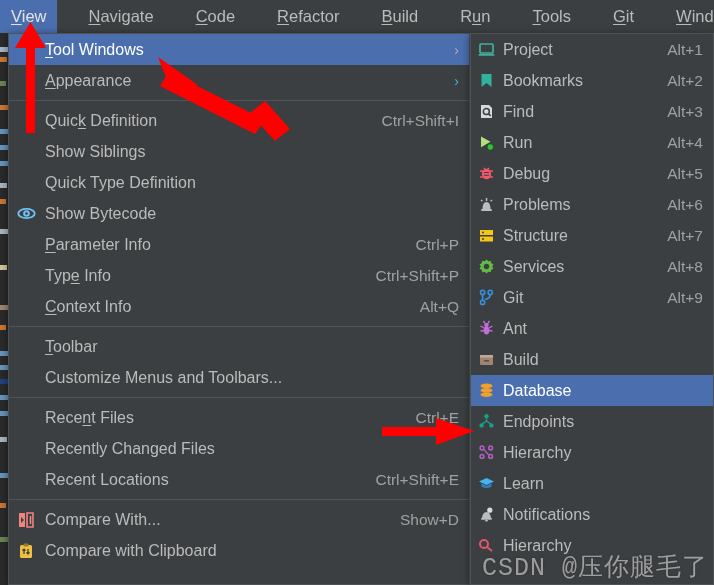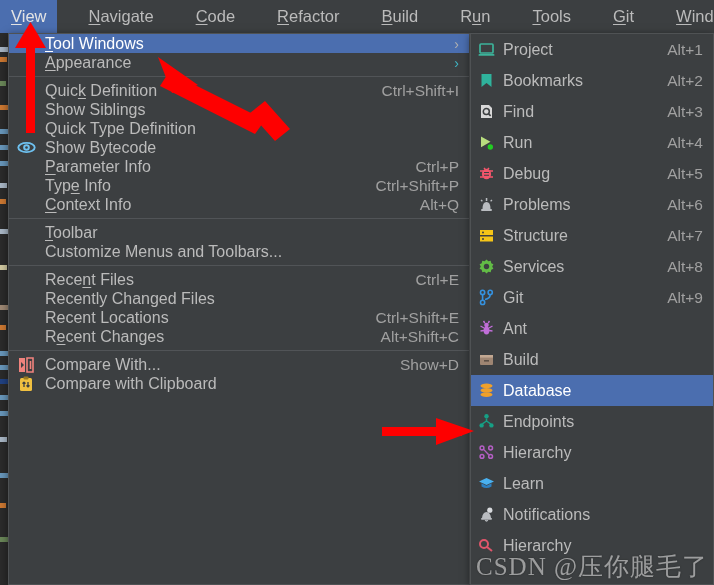--- a/index.html
+++ b/index.html
@@ -31,21 +31,21 @@
   
   .menu-panel {
     position:absolute; background:#3c3f41;
     border:1px solid #4f5254; box-shadow:0 2px 8px rgba(0,0,0,.5);
   }
   #menu-view { left:8px; top:33px; width:462px; height:552px; }
   #menu-toolwindows { left:470px; top:33px; width:244px; height:552px; }
 
   .mi {
     position:relative; display:flex; align-items:center;
-    height:19px; padding:0 10px 0 0; font-size:16px; color:#bbbbbb;
+    height:31px; padding:0 10px 0 0; font-size:16px; color:#bbbbbb;
     white-space:nowrap;
   }
   .mi.sel { background:#4b6eaf; color:#ffffff; }
   .mi .ic { width:34px; min-width:34px; height:31px; display:flex; align-items:center; justify-content:center; }
   .mi .lbl { flex:1; padding-left:2px; overflow:hidden; }
   .mi .lbl u { text-decoration:underline; text-underline-offset:2px; }
   .mi .acc { color:#a0a0a0; font-size:15.5px; padding-left:18px; }
   .mi.sel .acc { color:#e8e8e8; }
   .mi .arrow { font-size:14px; color:#b0b0b0; padding-left:10px; }
   .mi .arrow.teal { color:#3fb6c6; }
@@ -60,21 +60,21 @@
   
   .ico { display:block; }
 
   
   .annot { position:absolute; pointer-events:none; overflow:visible; }
 
   
   .watermark {
     position:absolute; right:6px; bottom:2px;
     font-size:25px; color:rgba(225,225,225,.62);
-    font-family:Liberation Serif, serif; letter-spacing:1px;
+    font-family:Liberation Mono, monospace; letter-spacing:1px;
     text-shadow:0 0 2px rgba(0,0,0,.35); white-space:nowrap;
   }
 </style>
 </head>
 <body>
 
 <div id="root">
 
   <div class="editor-strip">
     <i style="top:14px;  width:9px; background:#a9b7c6;"></i>
@@ -214,25 +214,20 @@
     <div class="mi">
       <span class="ic"></span>
       <span class="lbl">Recently Changed Files</span>
       <span class="acc"></span>
     </div>
     <div class="mi">
       <span class="ic"></span>
       <span class="lbl">Recent Locations</span>
       <span class="acc">Ctrl+Shift+E</span>
     </div>
-    <div class="mi">
-      <span class="ic"></span>
-      <span class="lbl">R<u>e</u>cent Changes</span>
-      <span class="acc">Alt+Shift+C</span>
-    </div>
 
     <div class="sep"></div>
 
     <div class="mi">
       <span class="ic">
         <svg class="ico" width="18" height="18" viewBox="0 0 18 18">
           <path d="M2 2 H8 V16 H2 Z" fill="#f0837d"></path>
           <path d="M4 6 L4 12 L7 9 Z" fill="#3c3f41"></path>
           <path d="M10 2 H16 V16 H10 Z" fill="none" stroke="#f0837d" stroke-width="1.6"></path>
           <path d="M13.5 5 L13.5 13" stroke="#f0837d" stroke-width="1.6"></path>

